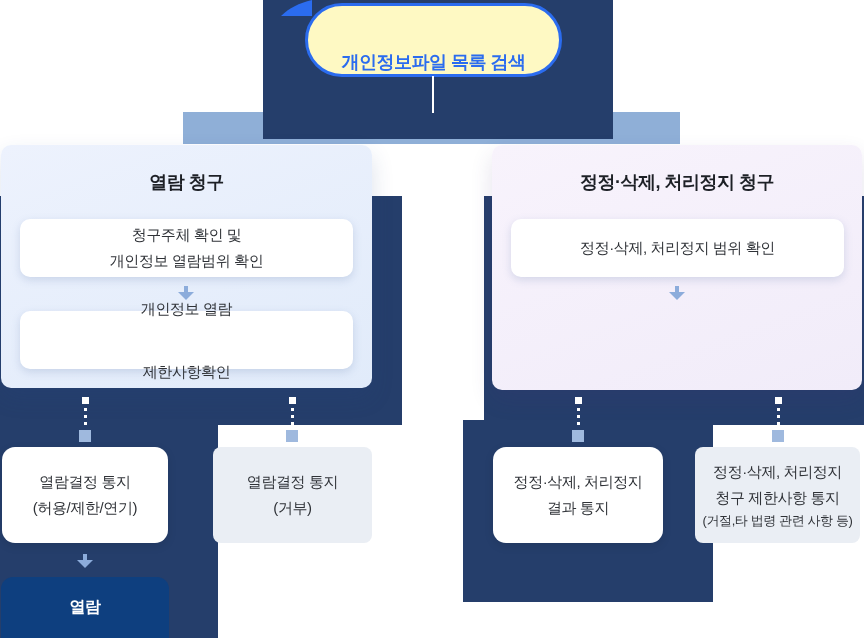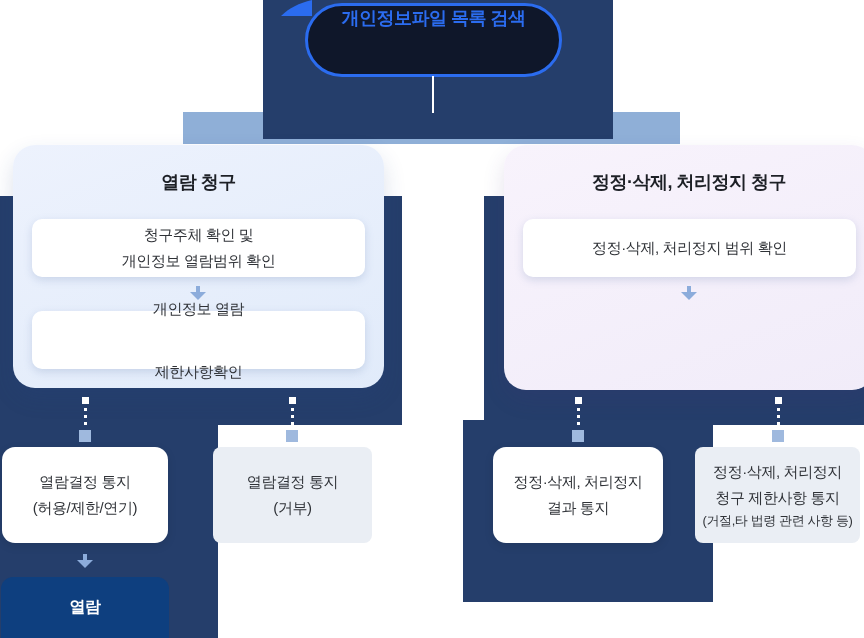--- a/index.html
+++ b/index.html
@@ -5,28 +5,28 @@
   html,body{margin:0;padding:0;background:#fff;}
   .canvas{
     position:relative;width:864px;height:638px;background:#ffffff;overflow:hidden;
     font-family:"Liberation Sans", sans-serif;
   }
   .abs{position:absolute;}
   .navy{background:#253E6B;}
   
   .pill{
     position:absolute;left:305px;top:3px;width:257px;height:74px;
-    background:#0f172a;border:3px solid #2B6CEF;border-radius:40px;
-    box-sizing:border-box;display:flex;align-items:flex-start;justify-content:center;
+    background:#fef9c3;border:3px solid #2B6CEF;border-radius:40px;
+    box-sizing:border-box;display:flex;align-items:flex-end;justify-content:center;
   }
   .pill span{color:#2B6CEF;font-weight:bold;font-size:18px;letter-spacing:-0.5px;}
   
   .bar{position:absolute;left:183px;top:112px;width:497px;height:32px;background:#8FAFD7;}
   
-  .card{position:absolute;border-radius:22px;margin-left:12px;}
+  .card{position:absolute;border-radius:10px;}
   .card.left{
     left:1px;top:145px;width:371px;height:243px;
     background:linear-gradient(160deg,#EDF2FD 0%,#E1EBFA 100%);
     box-shadow:0 10px 22px rgba(40,70,130,.16);
   }
   .card.right{
     left:492px;top:145px;width:370px;height:245px;
     background:linear-gradient(160deg,#F8F3FC 0%,#F1ECF9 100%);
     box-shadow:0 10px 22px rgba(70,50,120,.14);
   }

